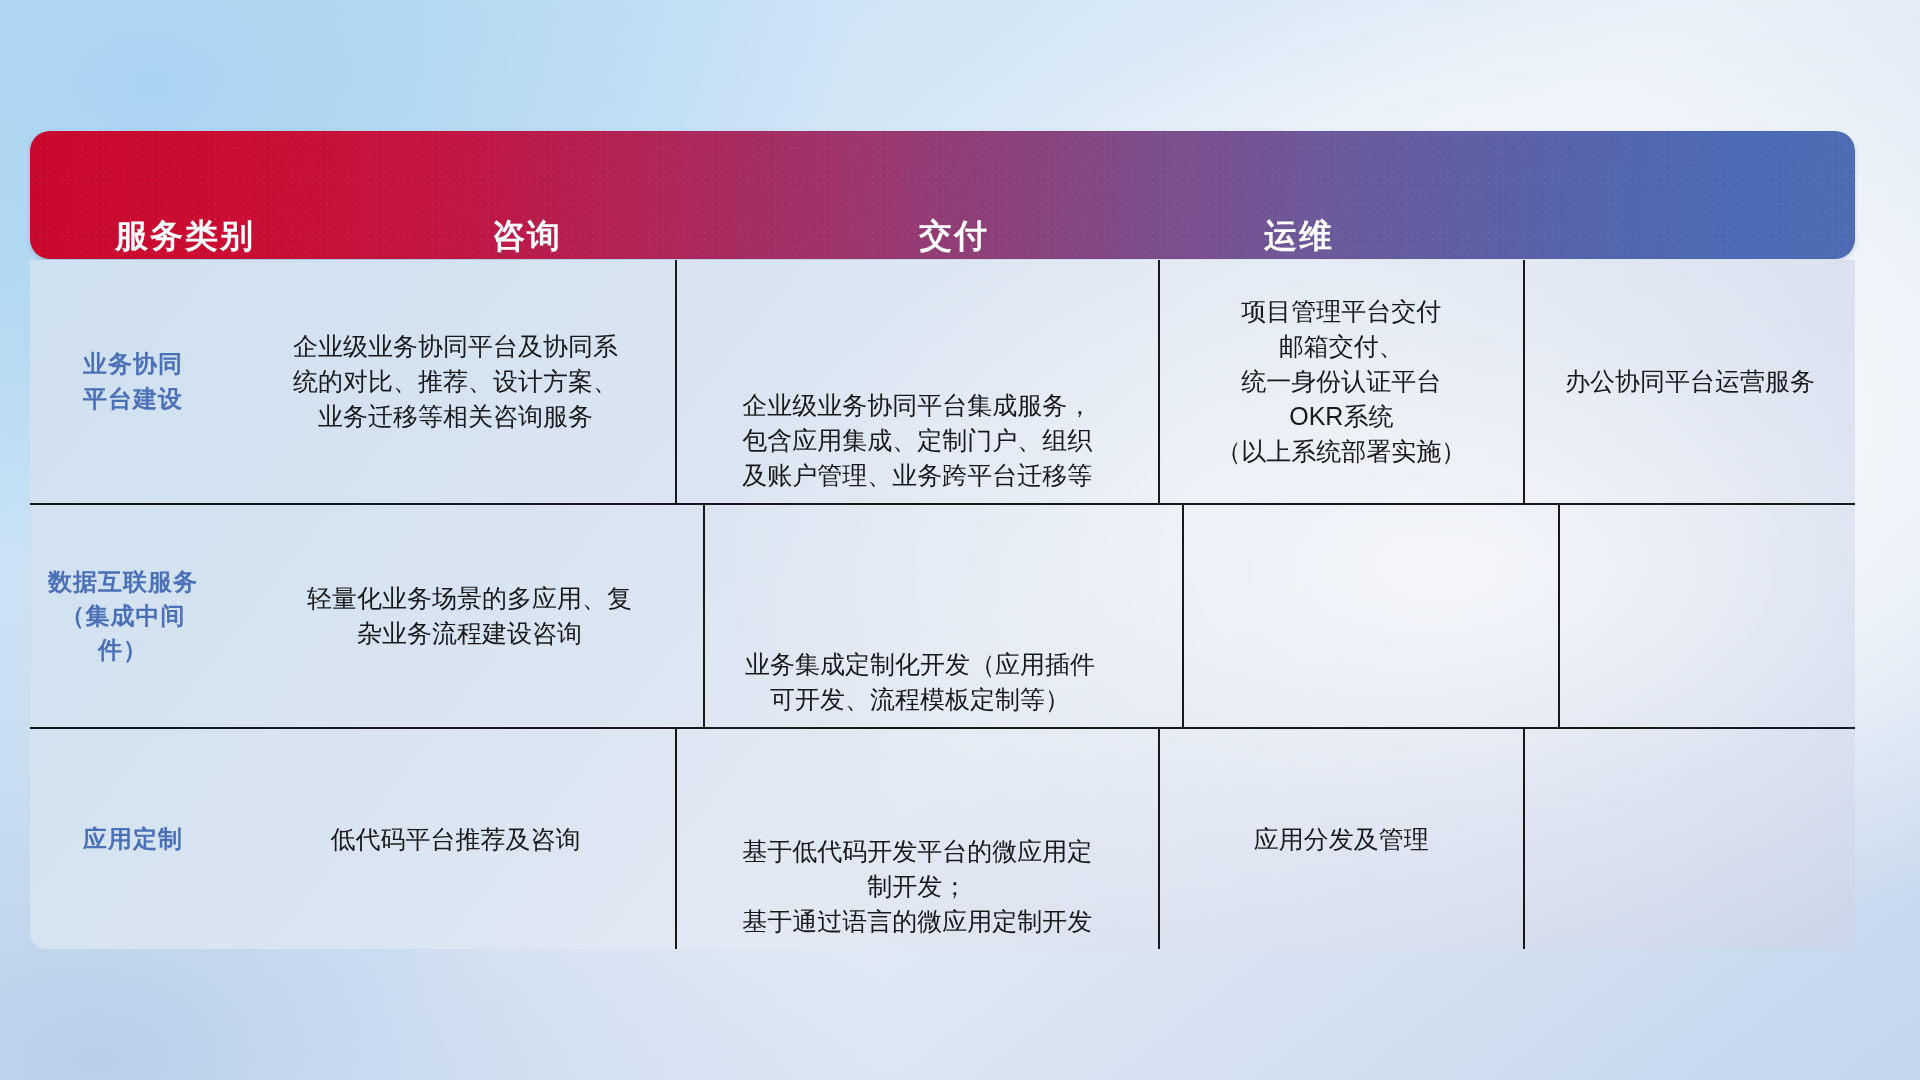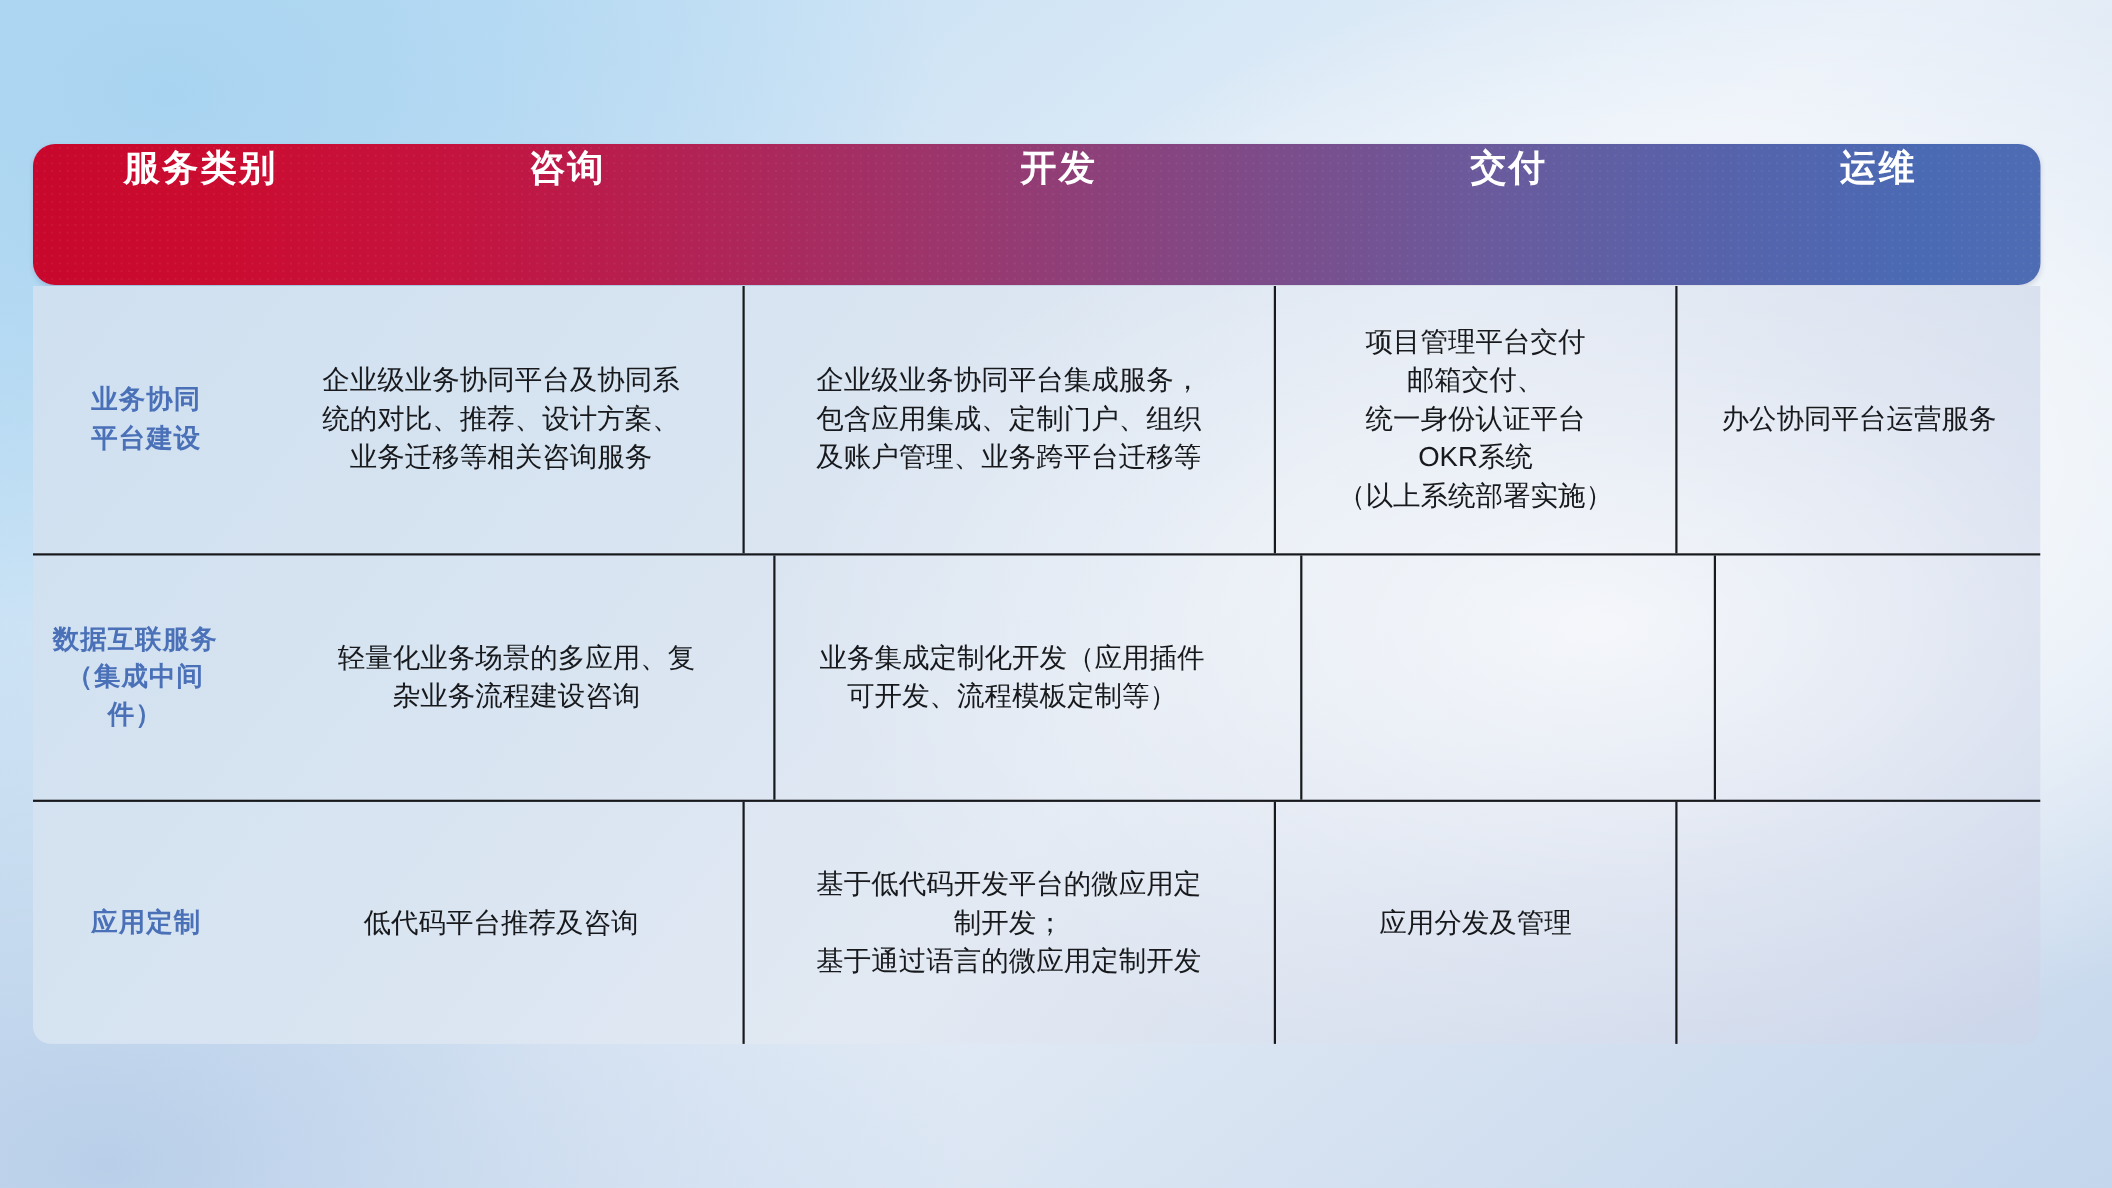--- a/index.html
+++ b/index.html
@@ -46,21 +46,21 @@
         #cb0c31 10%,
         #c31440 22%,
         #b02457 34%,
         #98386f 47%,
         #7f4a87 60%,
         #6a5a9c 72%,
         #5663ab 84%,
         #4a6ab4 94%,
         #4e6cb3 100%);
     display: flex;
-    align-items: flex-start;
+    align-items: flex-end;
     box-shadow: 0 2px 5px rgba(60,80,120,0.18);
     overflow: hidden;
     padding-left: 46px;
   }
   .thead::after {
     content: "";
     position: absolute;
     inset: 0;
     background-image: radial-gradient(rgba(255,255,255,0.055) 1px, transparent 1px);
     background-size: 7px 7px;
@@ -117,21 +117,21 @@
   .body-text {
     color: #17191c;
     font-size: 25px;
     line-height: 1.40;
     font-weight: normal;
   }
 
   
   .c0 { width: 218px; }
   .c1 { width: 466px; }
-  .c2 { width: 513px; }
+  .c2 { width: 513px; align-items: flex-end; }
   .c3 { width: 388px; }
   .c4 { width: 352px; }
 
   
   .h0 { width: 218px; }
   .h1 { width: 466px; }
   .h2 { width: 451px; }
   .h3 { width: 388px; }
   .h4 { width: 302px; }
 
@@ -142,21 +142,20 @@
 </head>
 <body>
 
 <div id="stage">
 
   <div id="table">
 
     <div class="thead">
       <div class="th h0" style="white-space: pre-line;">服务类别</div>
       <div class="th h1" style="white-space: pre-line;">咨询</div>
-      <div class="th h2" style="white-space: pre-line;">开发</div>
       <div class="th h3" style="white-space: pre-line;">交付</div>
       <div class="th h4" style="white-space: pre-line;">运维</div>
     </div>
 
     <div class="tbody">
 
       <div class="trow r0">
         <div class="td c0">
             <span class="cat" style="white-space: pre-line;">业务协同
 平台建设</span>

